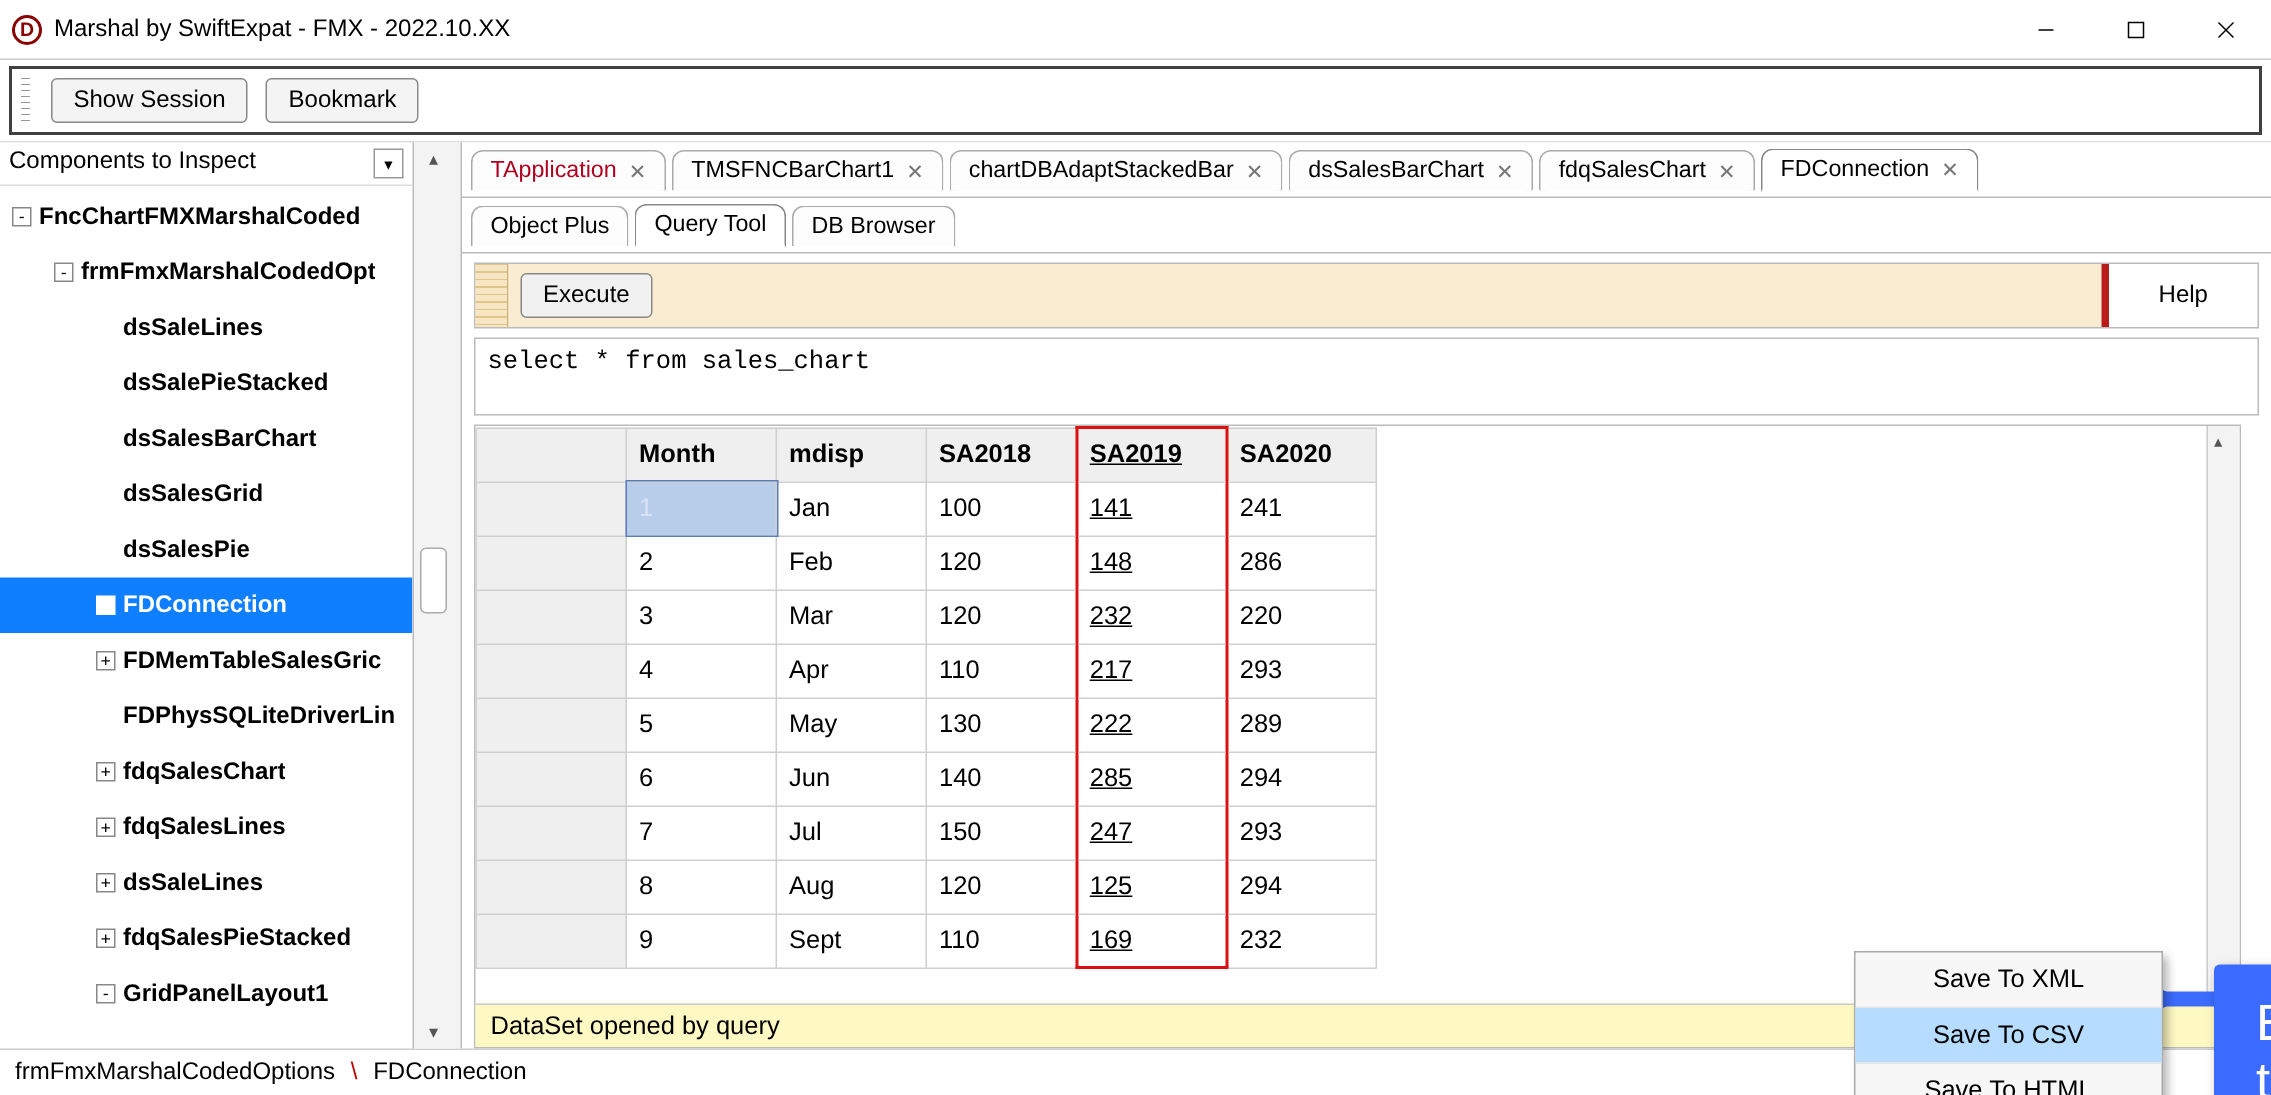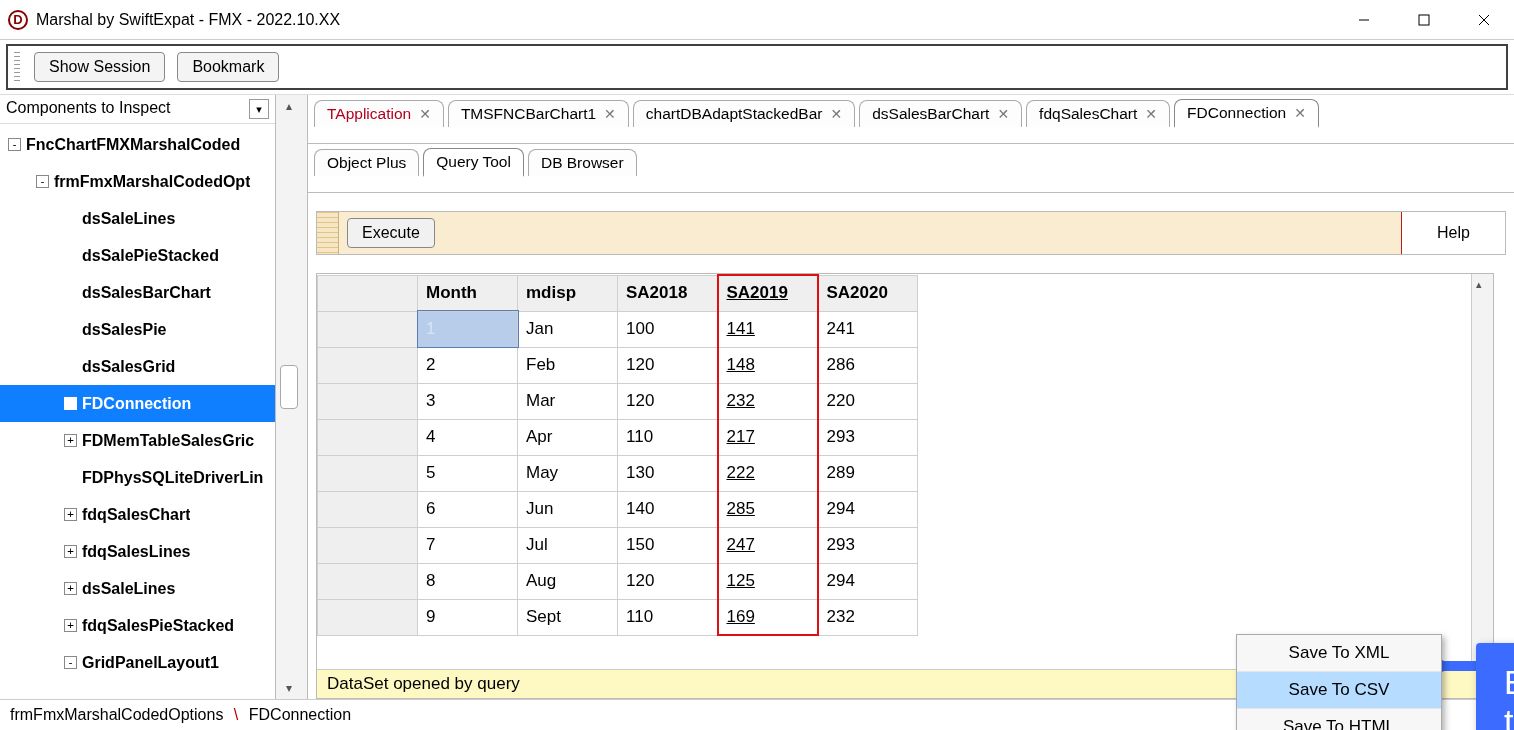--- a/index.html
+++ b/index.html
@@ -157,21 +157,21 @@
     flex-direction: column;
     min-width: 0;
     position: relative;
   }
 
   
   .tabstrip {
     display: flex;
     align-items: flex-end;
     gap: 4px;
-    padding: 4px 6px 16px 6px;
+    padding: 4px 6px 4px 6px;
     border-bottom: 1px solid #bbb;
     background:#fff;
   }
   .tab {
     border: 1px solid #aaa;
     border-bottom: none;
     border-radius: 8px 8px 0 0;
     padding: 4px 12px;
     background: #fdfdfd;
     display: flex;
@@ -185,39 +185,39 @@
   .tab .close { color:#777; font-size:14px; }
   .tab.active {
     border-color:#888;
     background:#fff;
     border-bottom: 2px solid #fff;
     margin-bottom: -1px;
   }
   .subtool {
     display:flex;
     border:1px solid #bbb;
-    margin:18px 8px;
+    margin:6px 8px;
     background:#fff;
   }
   .subtool .stripes {
     width:22px;
     background:#f7e6c4;
     border-right:1px solid #ccb27a;
     background-image: repeating-linear-gradient(#e0c58a 0 1px, transparent 1px 5px);
   }
   .subtool .body {
     flex:1;
     background:#faecd0;
     display:flex;
     align-items:center;
     padding:6px 8px;
   }
   .subtool .help {
     width:104px;
-    border-left:1px solid #b91c1c;
+    border-left:5px solid #b91c1c;
     display:flex; align-items:center; justify-content:center;
   }
   .subtool .btn { background:#f1f1f1; }
 
   .sqlbox {
     margin:0 8px 6px 8px;
     border:1px solid #bbb;
     height:52px;
     padding:6px 8px;
     font-family: "Consolas","Courier New",monospace;
@@ -397,26 +397,26 @@
           <span class="tree-label">dsSalePieStacked</span>
         </div>
         <div class="tree-row">
           <span class="indent" style="width: 64px;"></span>
           <span class="expander none"></span>
           <span class="tree-label">dsSalesBarChart</span>
         </div>
         <div class="tree-row">
           <span class="indent" style="width: 64px;"></span>
           <span class="expander none"></span>
+          <span class="tree-label">dsSalesGrid</span>
+        </div>
+        <div class="tree-row">
+          <span class="indent" style="width: 64px;"></span>
+          <span class="expander none"></span>
           <span class="tree-label">dsSalesPie</span>
-        </div>
-        <div class="tree-row">
-          <span class="indent" style="width: 64px;"></span>
-          <span class="expander none"></span>
-          <span class="tree-label">dsSalesGrid</span>
         </div>
         <div class="tree-row selected">
           <span class="indent" style="width: 64px;"></span>
           <span class="expander none"></span>
           <span class="tree-label">FDConnection</span>
         </div>
         <div class="tree-row">
           <span class="indent" style="width: 64px;"></span>
           <span class="expander">+</span>
           <span class="tree-label">FDMemTableSalesGric</span>
@@ -502,20 +502,21 @@
     <div class="subtool">
       <div class="stripes"></div>
       <div class="body">
         <button class="btn">Execute</button>
       </div>
       <div class="help">
         <button class="btn" style="border:none;background:transparent;">Help</button>
       </div>
     </div>
 
+    <div class="sqlbox">select * from sales_chart</div>
 
     <div class="gridwrap">
       <div class="grid">
         <table class="data" id="grid">
             <thead>
               <tr>
                 <th class="rowhdr"></th>
                 <th class="col-month">Month</th>
                 <th class="col-mdisp">mdisp</th>
                 <th class="col-a">SA2018</th>

